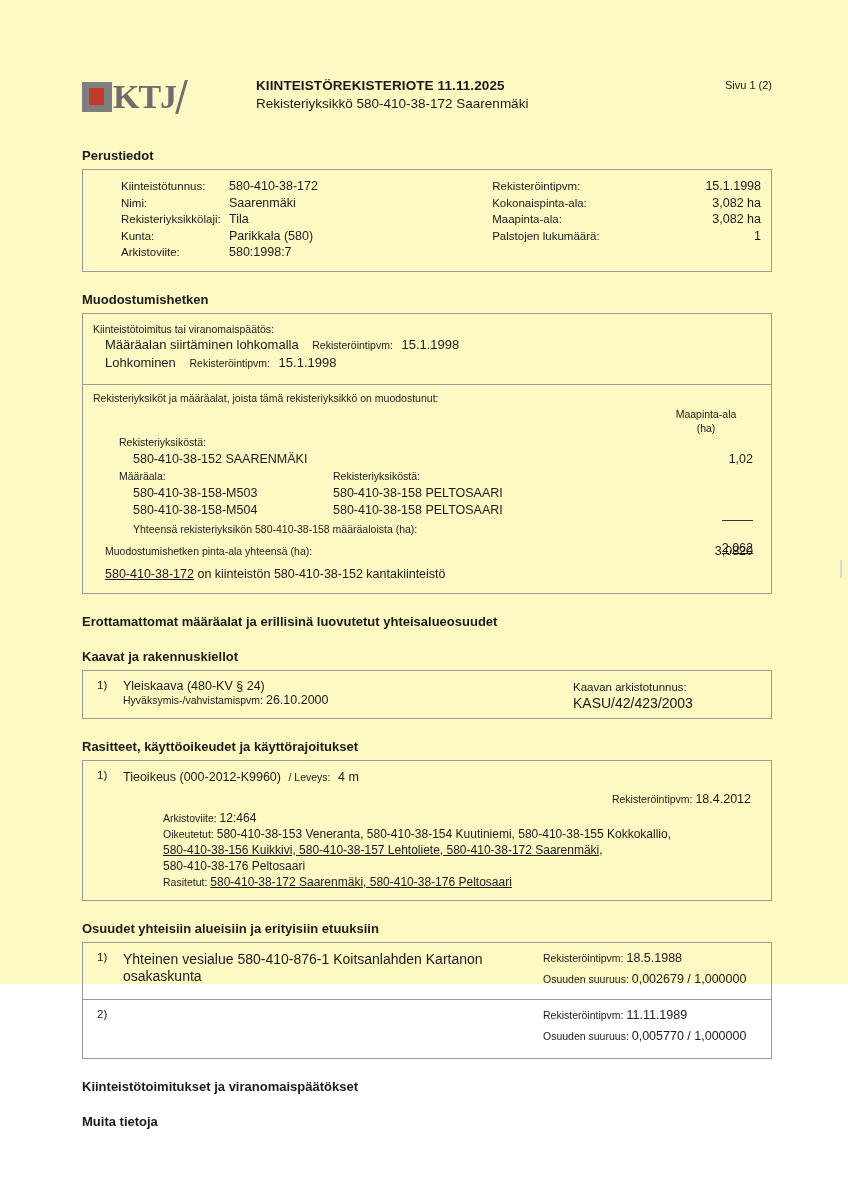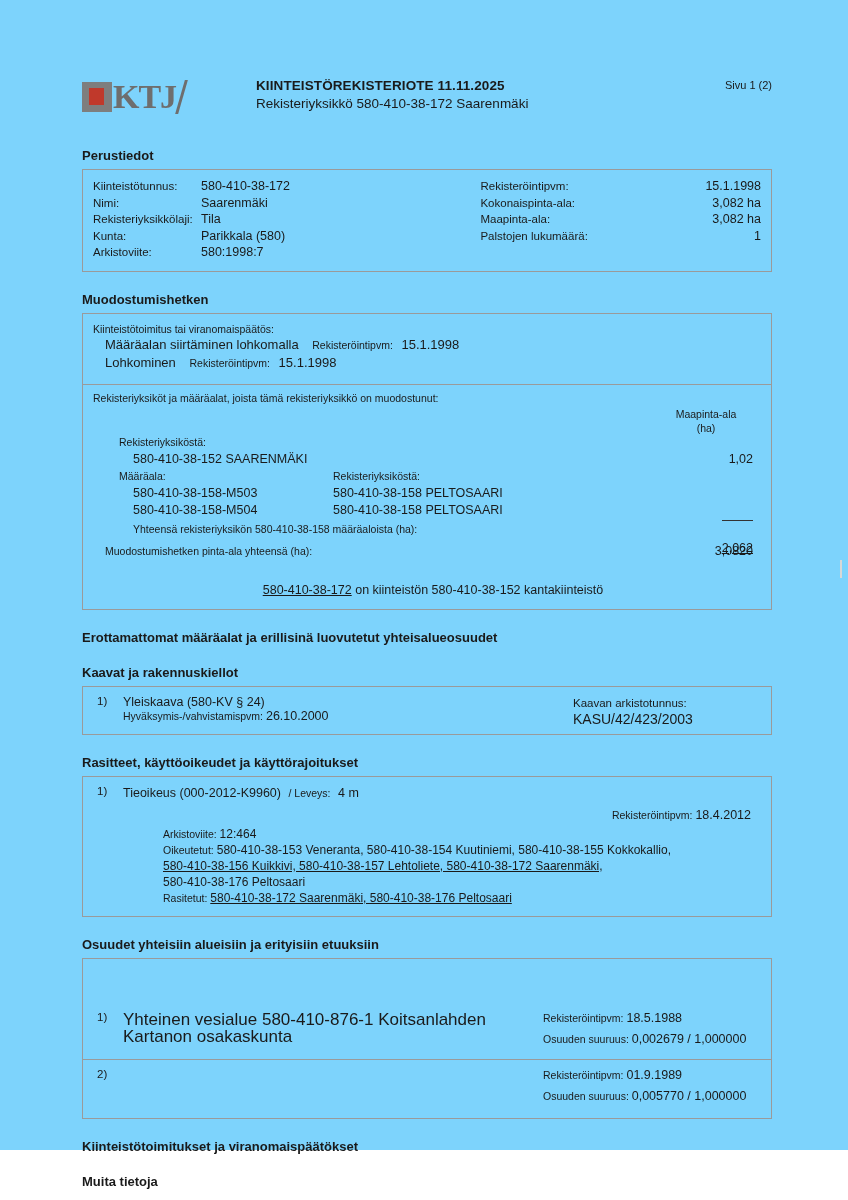--- a/index.html
+++ b/index.html
@@ -12,22 +12,22 @@
     height: 1200px;
     font-family: "Liberation Sans", sans-serif;
     color: #1a1a1a;
     position: relative;
     overflow: hidden;
   }
   .page {
     position: absolute;
     left: 0; top: 0;
     width: 848px;
-    height: 1150px;
-    background: #7dd3fc;
+    height: 984px;
+    background: #fef9c3;
   }
   .content {
     position: absolute;
     left: 82px;
     top: 70px;
     width: 690px;
   }
 
   
   .header {
@@ -105,21 +105,21 @@
     box-sizing: border-box;
   }
 
   
   .perus {
     display: flex;
     width: 100%;
     font-size: 11.5px;
   }
   .perus-col { display: flex; }
-  .perus-left { width: 58%; }
+  .perus-left { width: 58%; margin-left: 28px; }
   .perus-right { width: 42%; }
   .perus-labels { min-width: 108px; }
   .perus-labels.rcol { min-width: 124px; }
   .perus-row {
     line-height: 16.5px;
     white-space: nowrap;
   }
   .perus-values .perus-row { font-size: 12.5px; }
   .perus-right .perus-values { text-align: right; width: 100%; }
   .perus-right .perus-values .perus-row { font-size: 12.5px; }
@@ -197,23 +197,22 @@
   .sum-line2 {
     position: relative;
     line-height: 18px;
     font-size: 10.5px;
     padding-left: 12px;
     margin-top: 4px;
   }
   .kanta {
     font-size: 12.5px;
     padding-left: 12px;
-    margin-top: 22px;
+    margin-top: 6px;
     line-height: 17px;
-    text-align: center;
   }
   .u { text-decoration: underline; }
 
   
   .num-item {
     position: relative;
     padding-left: 30px;
     font-size: 12.5px;
   }
   .num {
@@ -258,24 +257,23 @@
   .ras-body .v { font-size: 12px; }
 
   
   .os-row {
     position: relative;
     min-height: 40px;
     padding-left: 30px;
     padding-right: 0;
   }
   .os-text {
-    font-size: 17px;
+    font-size: 14px;
     line-height: 17px;
     width: 420px;
-    margin-top: 44px;
   }
   .os-right {
     position: absolute;
     left: 450px;
     top: 0;
     font-size: 10.5px;
     line-height: 15px;
   }
   .os-right .v { font-size: 12.5px; }
   .os-right .r2 { margin-top: 6px; }
@@ -412,21 +410,21 @@
       </div>
     </div>
 
     <div class="section-title">Erottamattomat määräalat ja erillisinä luovutetut yhteisalueosuudet</div>
 
     <div class="section-title">Kaavat ja rakennuskiellot</div>
     <div class="box">
       <div class="num-item">
         <span class="num">1)</span>
         <div class="kaava-row">
-          <div>Yleiskaava (580-KV § 24)</div>
+          <div>Yleiskaava (480-KV § 24)</div>
           <div class="small-note">
             <span>Hyväksymis-/vahvistamispvm:</span>
             <span class="v">26.10.2000</span>
           </div>
           <div class="kaava-right">
             <div>Kaavan arkistotunnus:</div>
             <div class="v">KASU/42/423/2003</div>
           </div>
         </div>
       </div>
@@ -483,21 +481,21 @@
         </div>
       </div>
 
       <div class="os-sep"></div>
 
       <div class="os-row num-item">
         <span class="num">2)</span>
         <div class="os-right">
           <div class="r1">
             <span>Rekisteröintipvm:</span>
-            <span class="v">01.9.1989</span>
+            <span class="v">11.11.1989</span>
           </div>
           <div class="r2">
             <span>Osuuden suuruus:</span>
             <span class="v">0,005770 / 1,000000</span>
           </div>
         </div>
       </div>
     </div>
 
     <div class="section-title">Kiinteistötoimitukset ja viranomaispäätökset</div>

